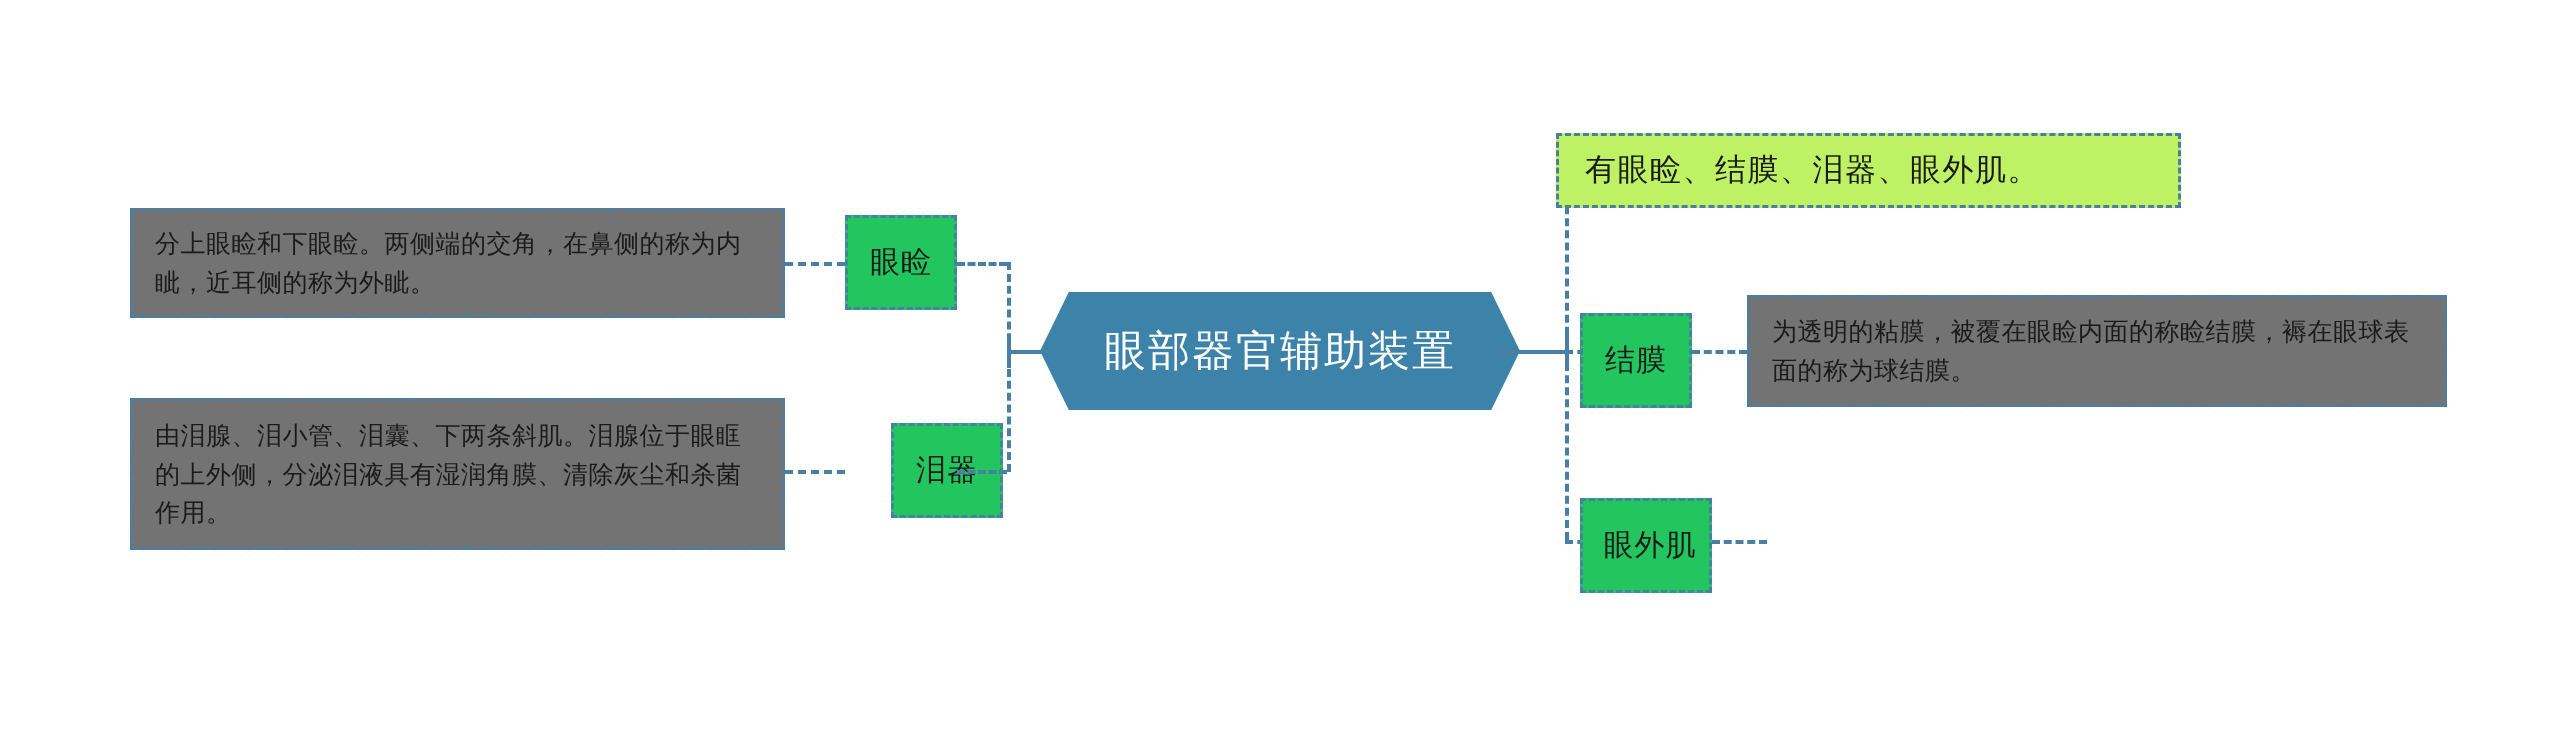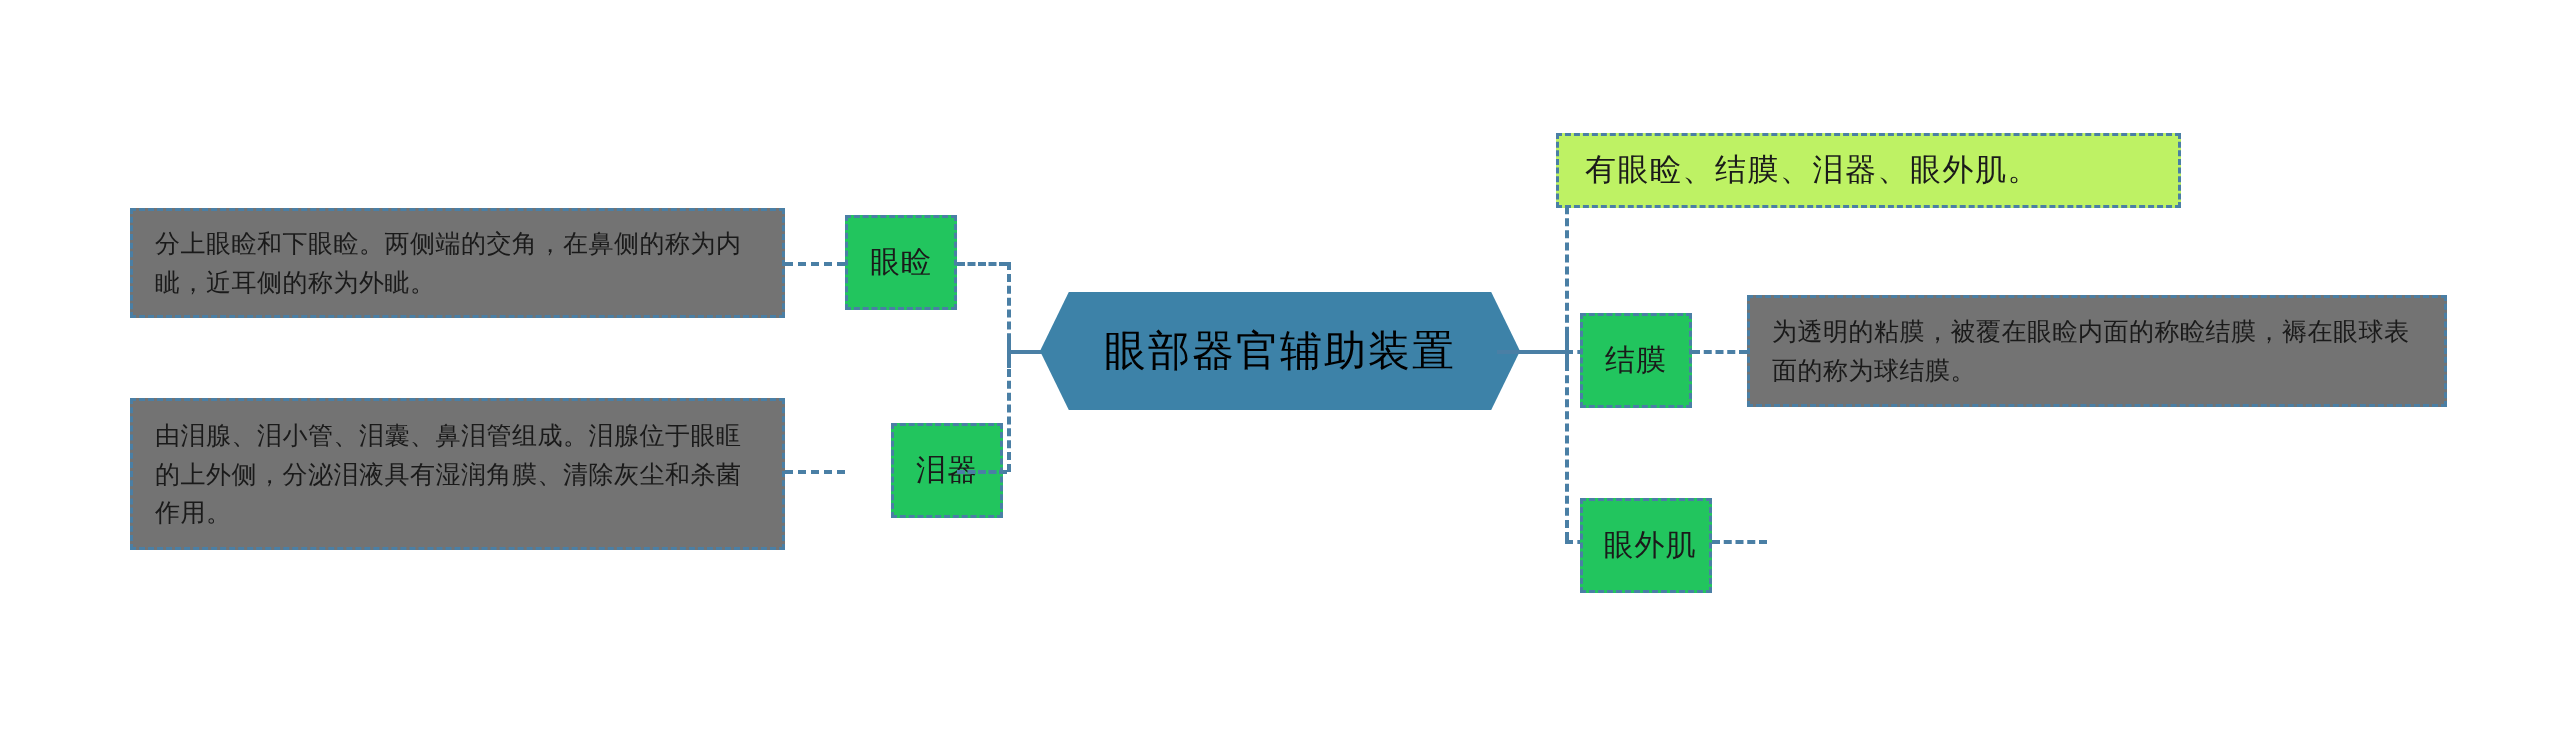--- a/index.html
+++ b/index.html
@@ -52,21 +52,21 @@
     letter-spacing: 1.5px;
   }
 
   
   .hex {
     position: absolute;
     background: #3d82a8;
     display: flex;
     align-items: center;
     justify-content: center;
-    color: #000000;
+    color: #ffffff;
     font-size: 42px;
     letter-spacing: 2px;
     clip-path: polygon(6% 0%, 94% 0%, 100% 50%, 94% 100%, 6% 100%, 0% 50%);
   }
 
   
   .v-spine {
     position: absolute;
     border-left: 4px dashed #4a7fa5;
   }
@@ -86,21 +86,21 @@
 </head>
 <body>
 
 <div id="canvas">
 
   <div class="node desc-box" style="left:130px; top:208px; width:655px; height:110px;">
     <span>分上眼睑和下眼睑。两侧端的交角，在鼻侧的称为内眦，近耳侧的称为外眦。</span>
   </div>
 
   <div class="node desc-box" style="left:130px; top:398px; width:655px; height:152px;">
-    <span>由泪腺、泪小管、泪囊、鼻泪管组成。泪腺位于眼眶的上外侧，分泌泪液具有湿润角膜、清除灰尘和杀菌作用。</span>
+    <span>由泪腺、泪小管、泪囊、下两条斜肌。泪腺位于眼眶的上外侧，分泌泪液具有湿润角膜、清除灰尘和杀菌作用。</span>
   </div>
 
   <div class="h-link" style="left:785px; top:262px; width:60px;"></div>
 
   <div class="h-link" style="left:785px; top:470px; width:60px;"></div>
 
   <div class="node pink-label" style="left:845px; top:215px; width:112px; height:95px;">
     <span>眼睑</span>
   </div>
 

